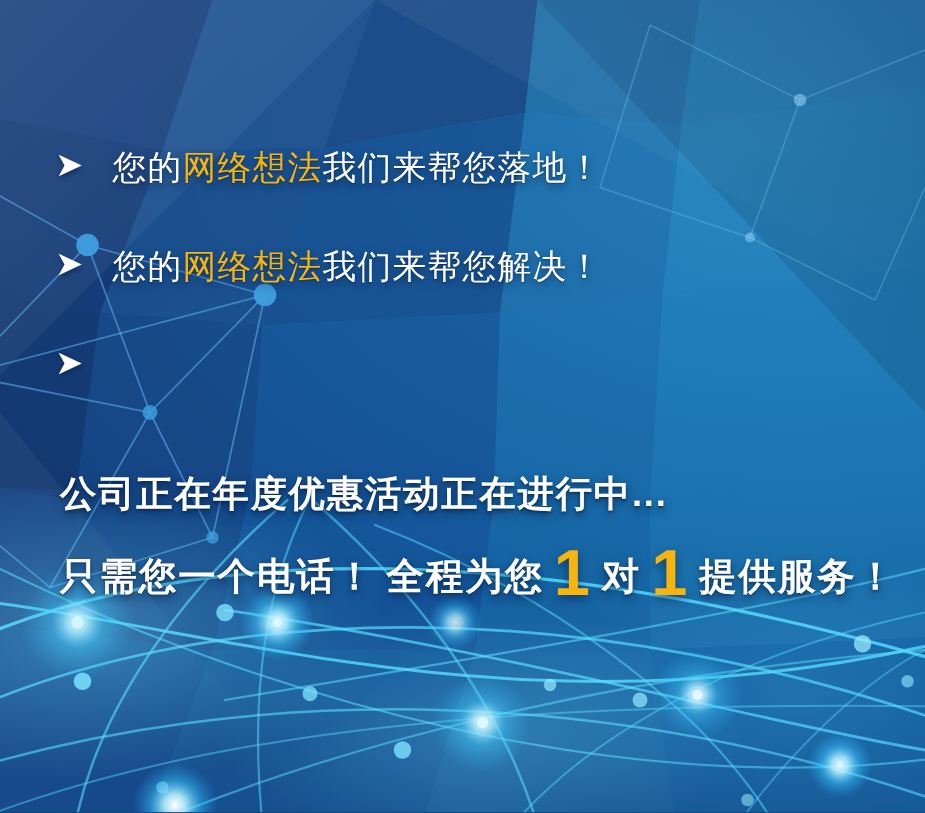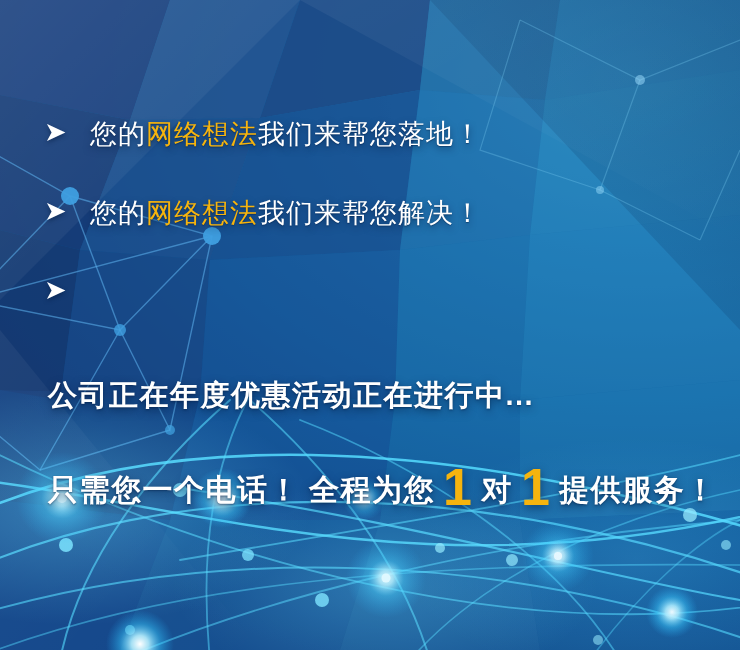--- a/index.html
+++ b/index.html
@@ -79,21 +79,20 @@
     top: 376px;
     font-size: 29px;
     letter-spacing: 1.5px;
   }
   #subline-2 {
     top: 428px;
     font-size: 30px;
     letter-spacing: 1.5px;
     display: flex;
     align-items: baseline;
-    margin-top: 28px;
   }
   #subline-2 .seg { display: inline-block; }
   .big-one {
     color: #f6b40e;
     font-size: 52px;
     font-weight: bold;
     line-height: 1;
     padding: 0 8px;
     position: relative;
     top: 5px;

